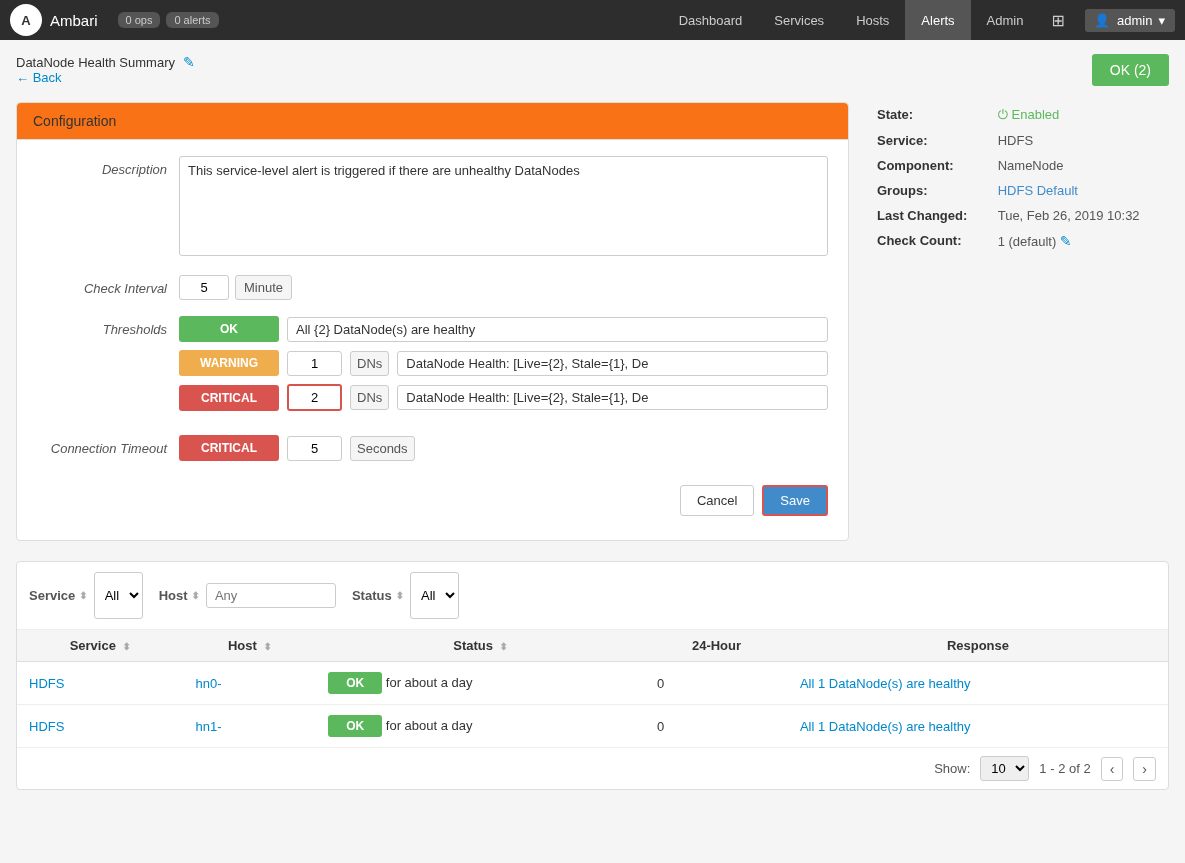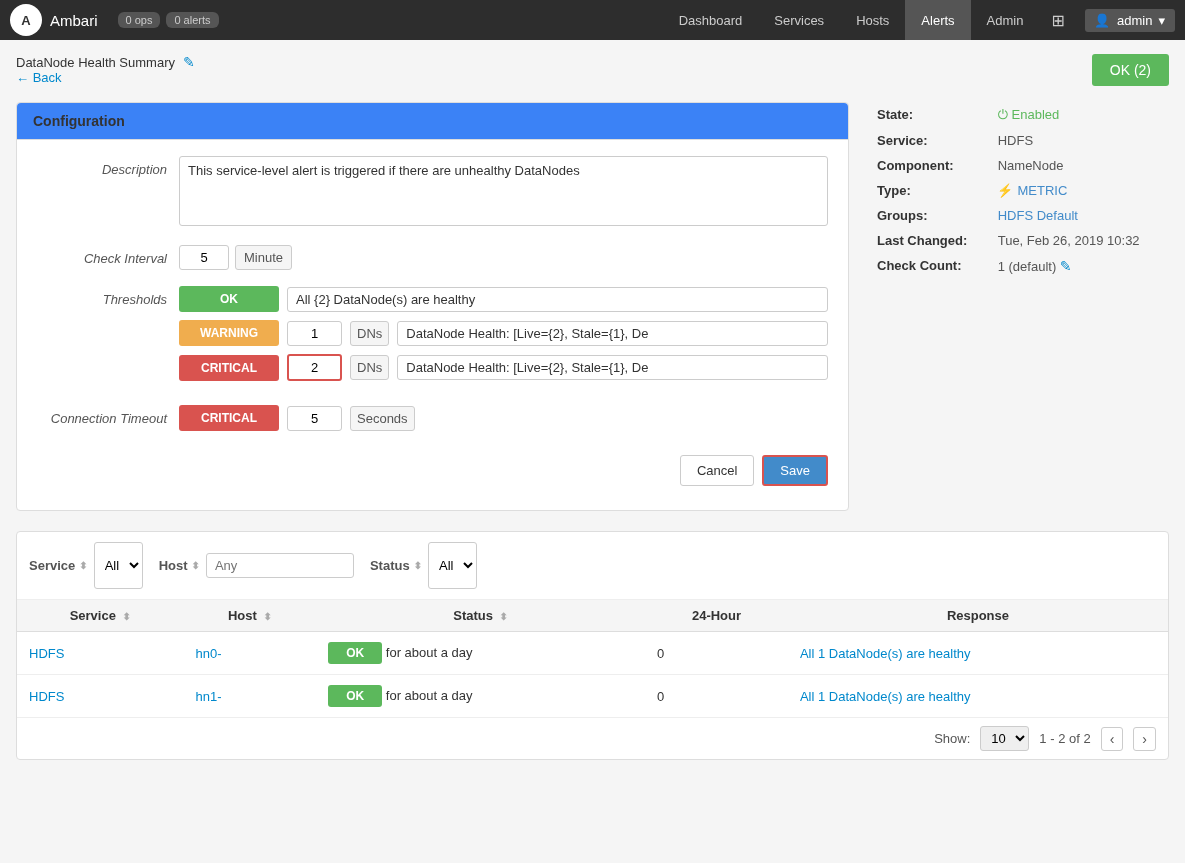--- a/index.html
+++ b/index.html
@@ -83,36 +83,36 @@
 
     
     .config-panel {
       background: #fff;
       border: 1px solid #ddd;
       border-radius: 4px;
       flex: 1;
       padding: 0;
     }
     .config-title {
-      background: #3b82f6;
+      background: #f97316;
       border-bottom: 1px solid #ddd;
       padding: 10px 16px;
       font-size: 14px;
-      font-weight: bold;
+      font-weight: normal;
       color: #333;
       border-radius: 4px 4px 0 0;
     }
     .config-body { padding: 16px 20px; }
     .config-row { display: flex; align-items: flex-start; margin-bottom: 16px; gap: 12px; }
     .config-label { width: 130px; text-align: right; padding-top: 6px; color: #555; flex-shrink: 0; font-style: italic; }
     .config-content { flex: 1; }
 
     textarea.desc-input {
       width: 100%;
-      height: 70px;
+      height: 100px;
       border: 1px solid #ccc;
       border-radius: 3px;
       padding: 6px 8px;
       font-size: 13px;
       color: #333;
       resize: none;
     }
 
     .interval-wrap { display: flex; align-items: center; gap: 6px; }
     .interval-input {
@@ -214,21 +214,21 @@
       border-radius: 3px;
       padding: 14px 6px;
       font-size: 13px;
       background: #fff;
     }
     .filter-input {
       border: 1px solid #ccc;
       border-radius: 3px;
       padding: 4px 8px;
       font-size: 13px;
-      width: 148px;
+      width: 130px;
     }
 
     .data-table { width: 100%; border-collapse: collapse; }
     .data-table th {
       background: #f5f5f5;
       border-bottom: 1px solid #ddd;
       padding: 8px 12px;
       text-align: center;
       font-weight: bold;
       color: #333;
@@ -372,27 +372,20 @@
             <span>Enabled</span>
           </td>
         </tr>
         <tr>
           <td class="info-key">Service:</td>
           <td class="info-val">HDFS</td>
         </tr>
         <tr>
           <td class="info-key">Component:</td>
           <td class="info-val">NameNode</td>
-        </tr>
-        <tr>
-          <td class="info-key">Type:</td>
-          <td class="info-val metric">
-            <span>⚡ </span>
-            <span>METRIC</span>
-          </td>
         </tr>
         <tr>
           <td class="info-key">Groups:</td>
           <td class="info-val link">HDFS Default</td>
         </tr>
         <tr>
           <td class="info-key">Last Changed:</td>
           <td class="info-val">Tue, Feb 26, 2019 10:32</td>
         </tr>
         <tr>

